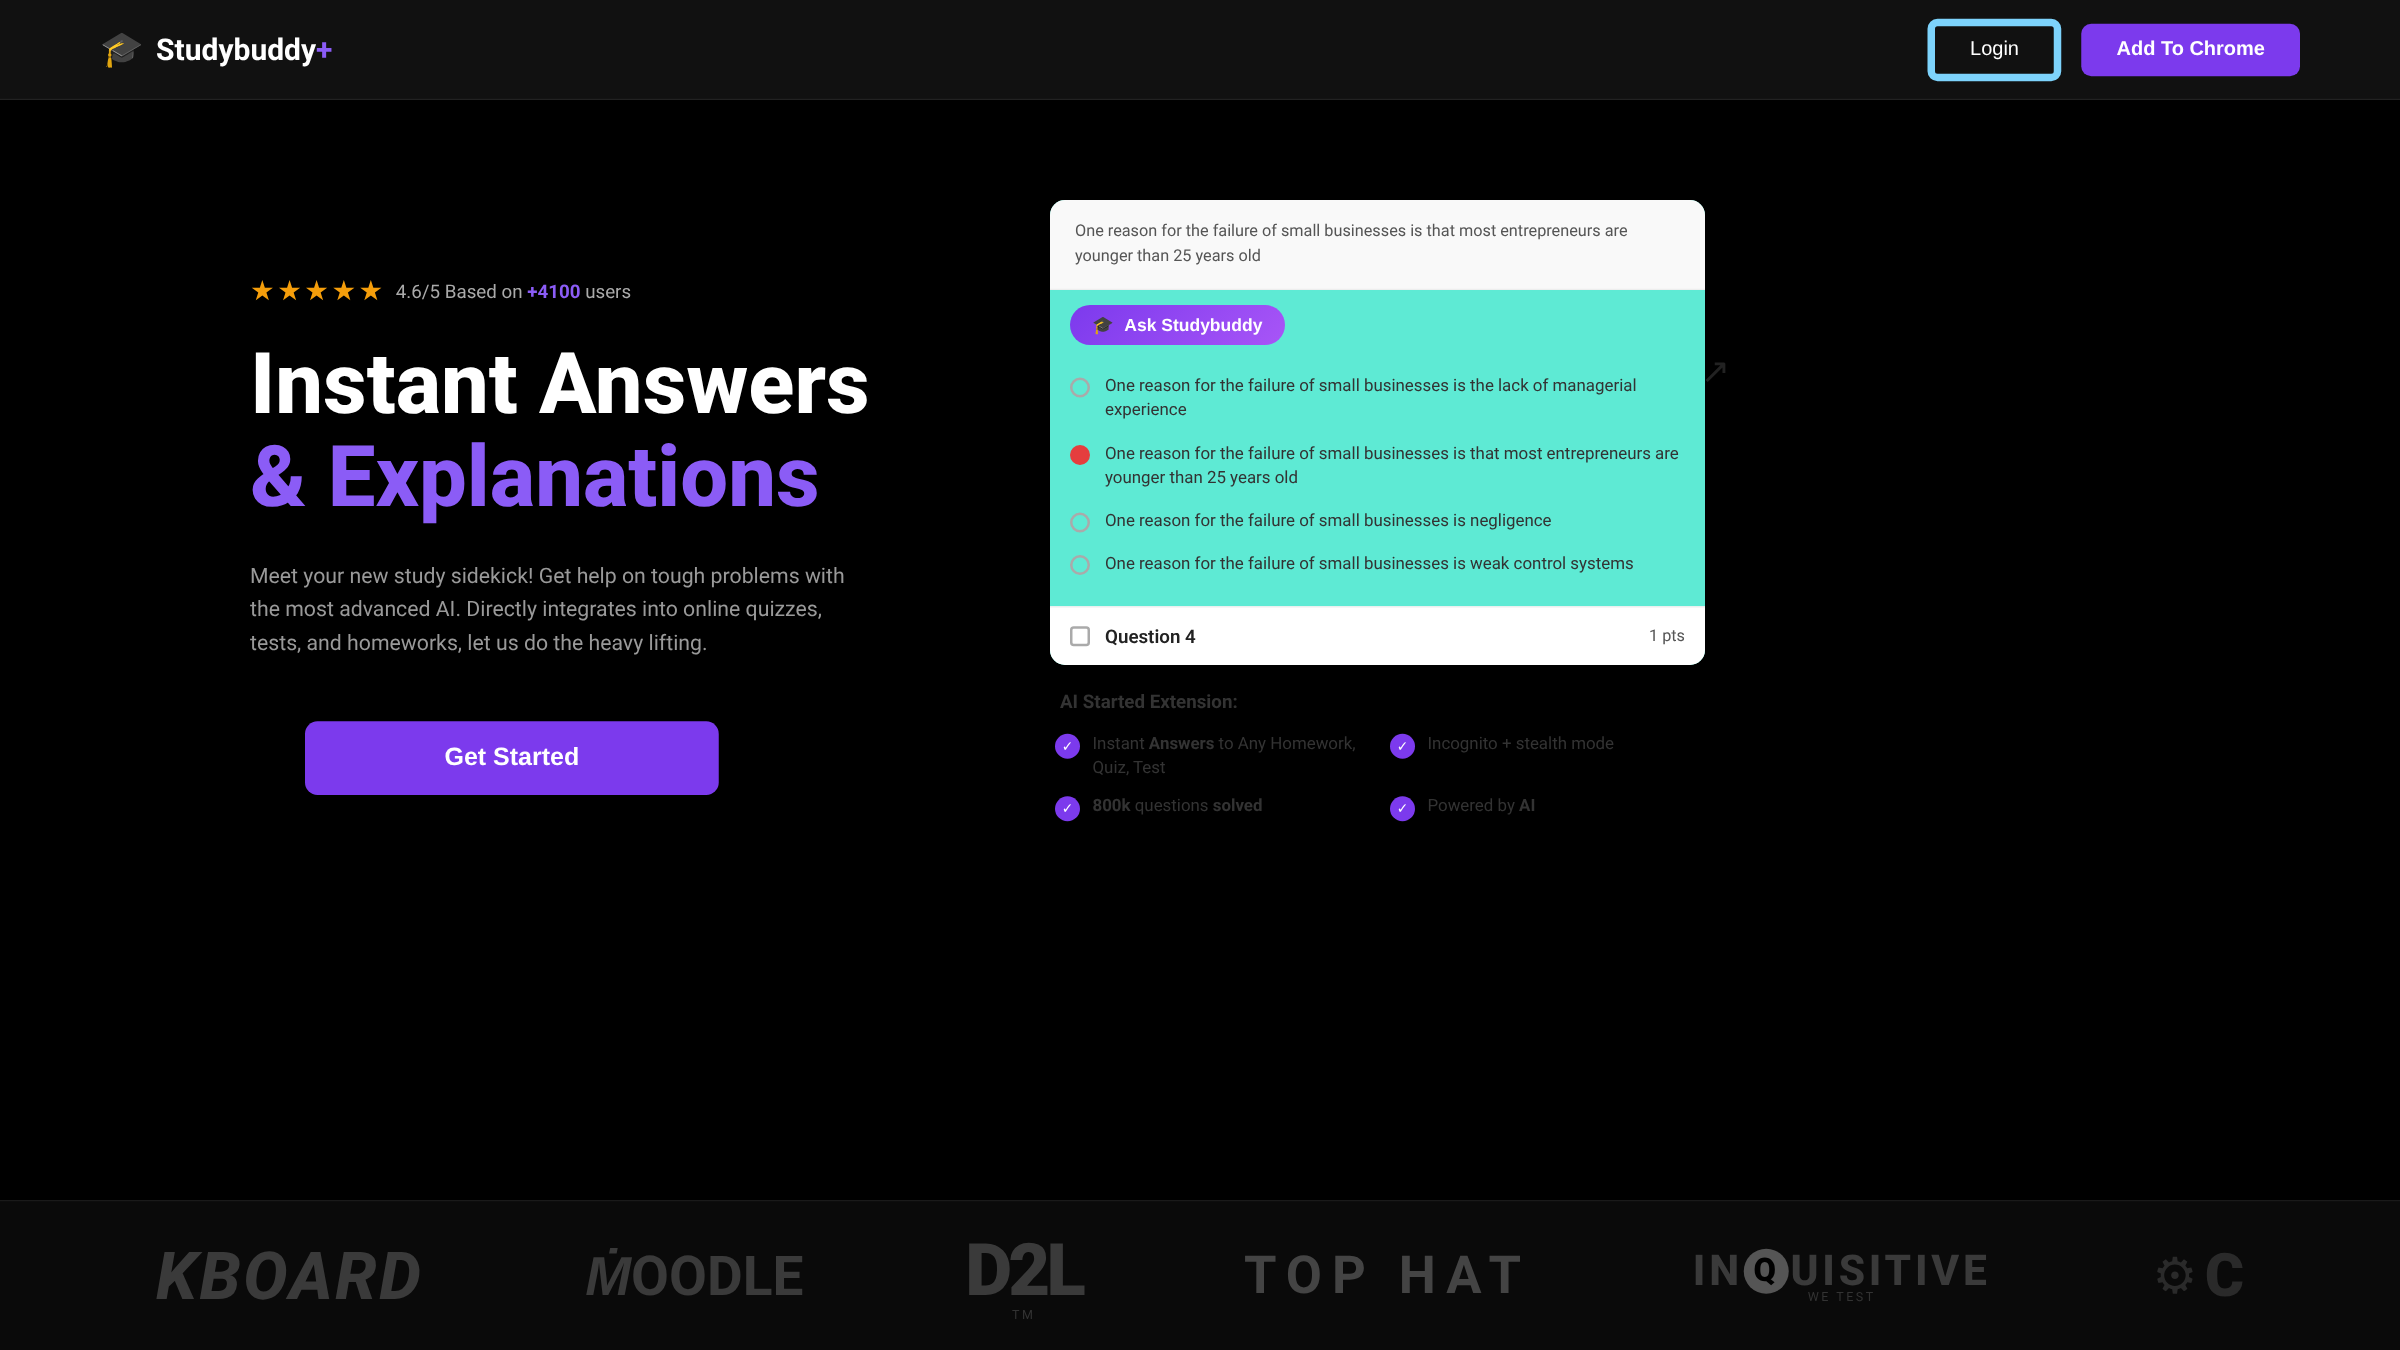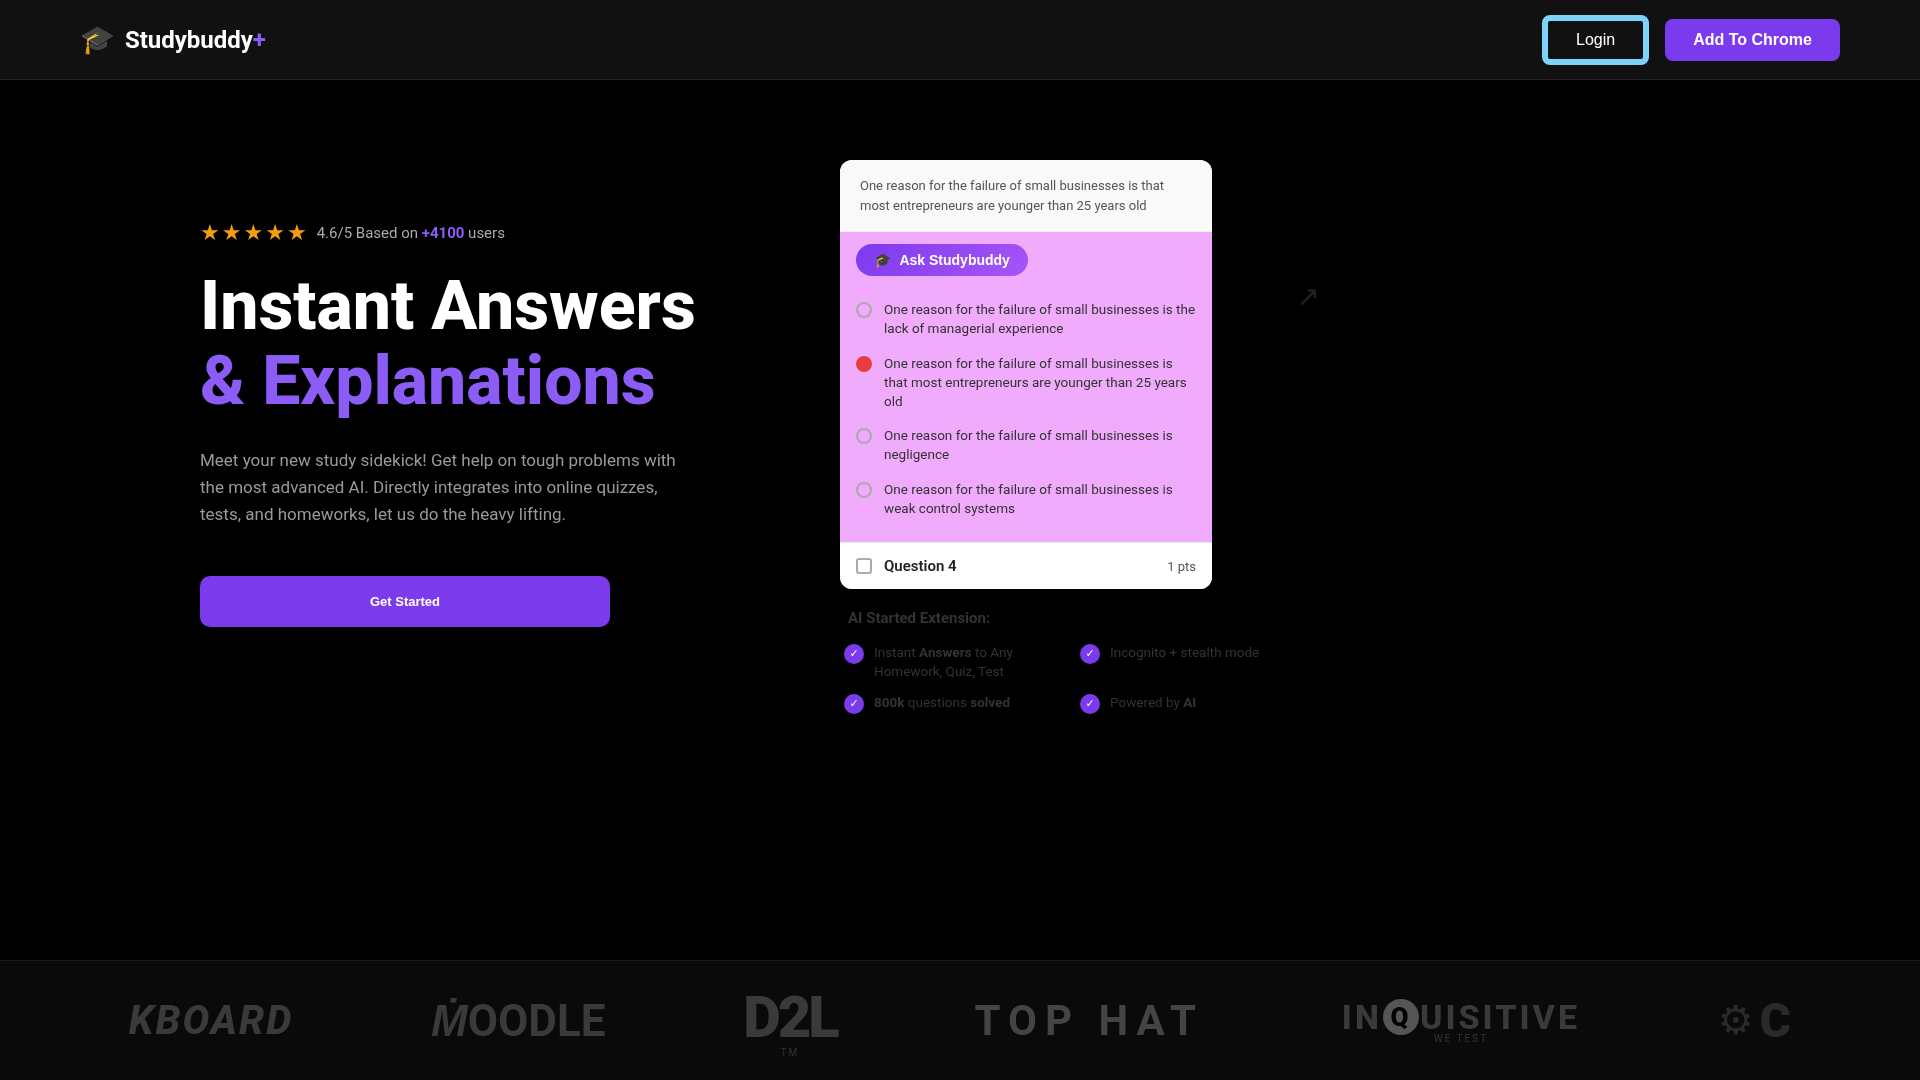--- a/index.html
+++ b/index.html
@@ -110,39 +110,40 @@
       line-height: 1.6;
       margin-bottom: 48px;
       max-width: 480px;
     }
     .btn-get-started {
       background: #7c3aed;
       border: none;
       color: #fff;
       padding: 18px 60px;
       border-radius: 10px;
-      font-size: 13px;
+      font-size: 20px;
       font-weight: 600;
       cursor: pointer;
-      width: 410px;
+      width: 331px;
+      margin-left: 44px;
     }
 
     
     .right-side {
       flex: 0 0 460px;
       position: relative;
       margin-top: 0;
     }
     .quiz-card {
-      background: #f0abfc;
+      background: #5eead4;
       color: #222;
       border-radius: 12px;
       overflow: hidden;
       box-shadow: 0 20px 60px rgba(0,0,0,0.5);
-      width: 372px;
+      width: 524px;
     }
     .quiz-header-scroll {
       background: #f9f9f9;
       padding: 16px 20px;
       border-bottom: 1px solid #eee;
       font-size: 13px;
       color: #555;
       line-height: 1.5;
     }
     .ask-studybuddy-btn {
@@ -423,21 +424,21 @@
         <div class="feature-item">
           <div class="check-icon">✓</div>
           <span class="feature-text">Powered by <strong>AI</strong></span>
         </div>
       </div>
     </div>
   </div>
 </div>
 
 <div class="logos-bar">
-  <div class="logo-brand partial" style="font-size:40px; font-style:italic; font-weight:800; color:#3a3a3a;">kboard</div>
+  <div class="logo-brand partial" style="font-size:53px; font-style:italic; font-weight:800; color:#3a3a3a;">kboard</div>
   <div class="logo-brand moodle" style="color:#3a3a3a; font-size:44px; font-style:normal; font-weight:700; letter-spacing:0px;">
     <span style="font-style:italic; font-weight:900;">ṁ</span>oodle
   </div>
   <div class="logo-brand-wrap">
     <div class="logo-brand d2l" style="font-size:58px; font-weight:900; letter-spacing:-3px; color:#3a3a3a; font-style:normal;">D2L</div>
     <div class="logo-brand-sub">TM</div>
   </div>
   <div class="logo-brand tophat">TOP HAT</div>
   <div class="logo-brand-wrap">
     <div style="color:#3a3a3a; font-size:34px; font-weight:800; letter-spacing:3px; font-style:normal; display:flex; align-items:center;">

